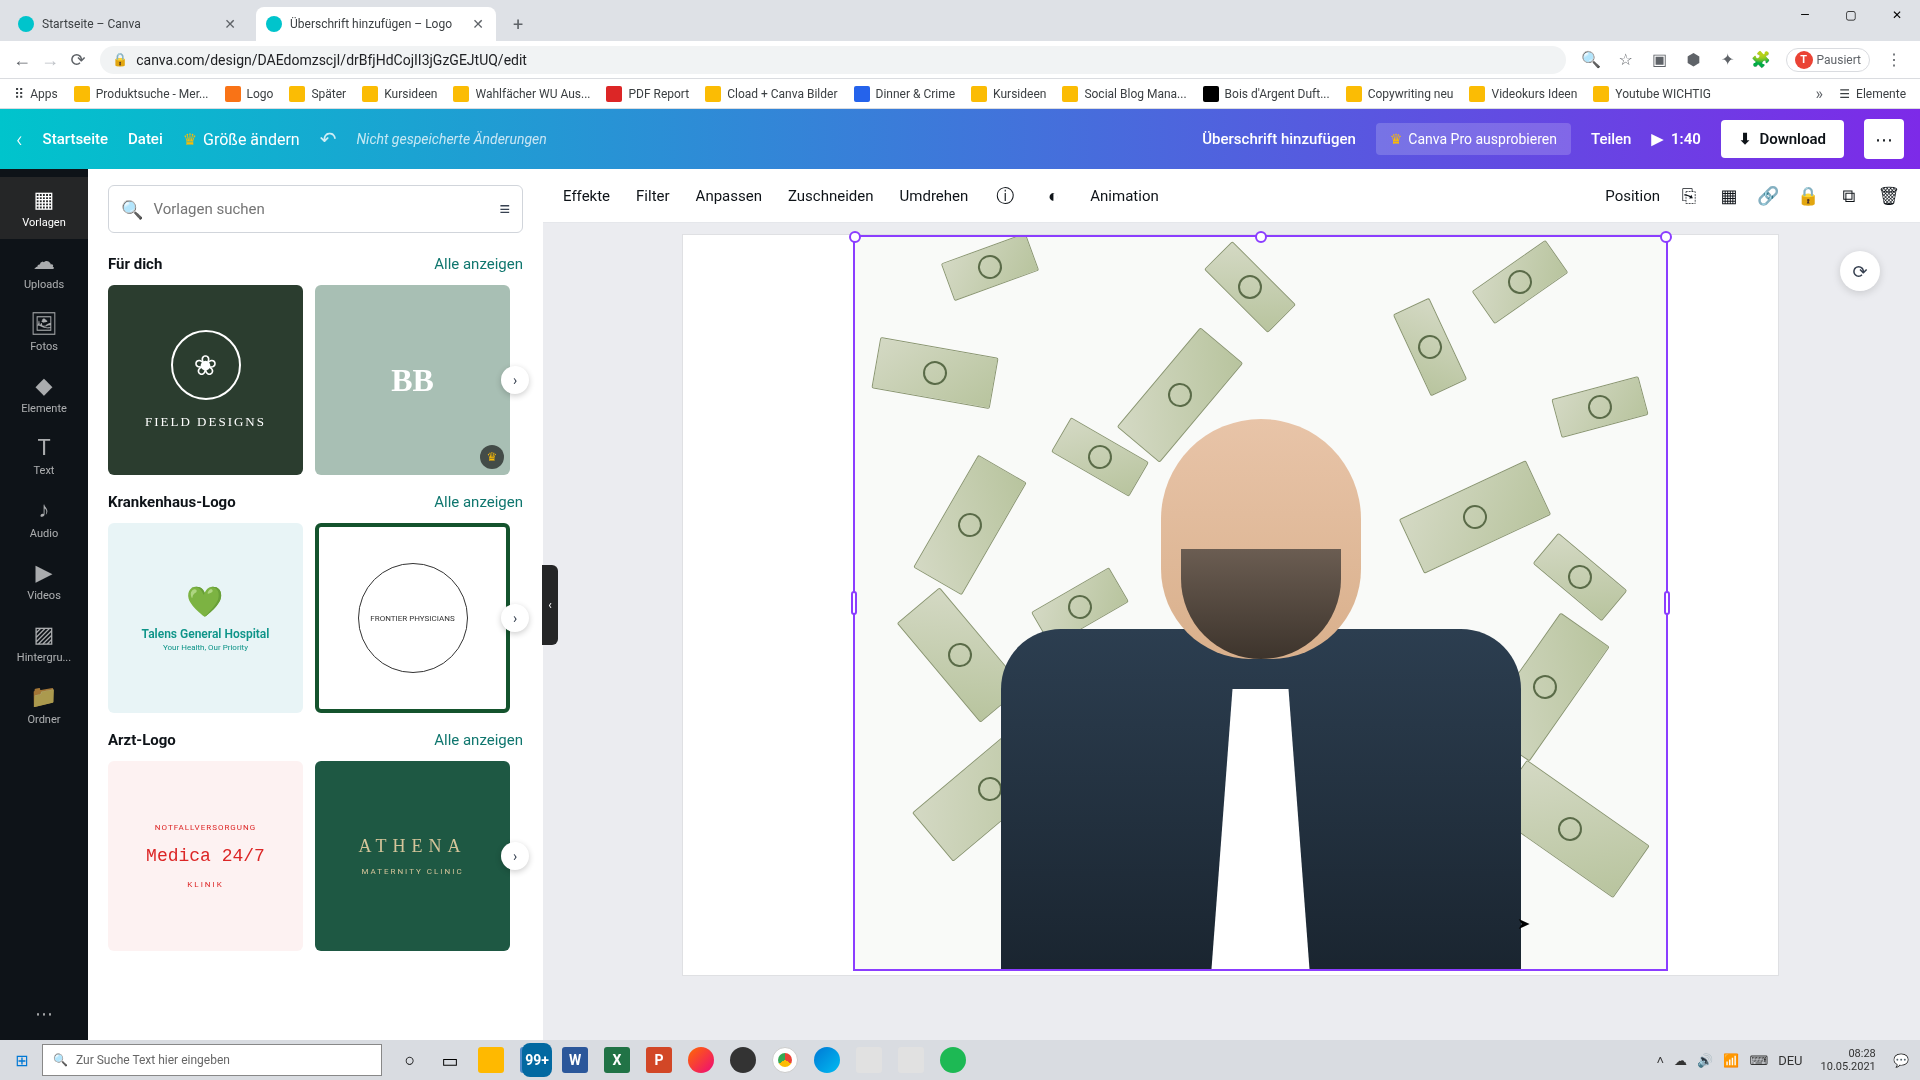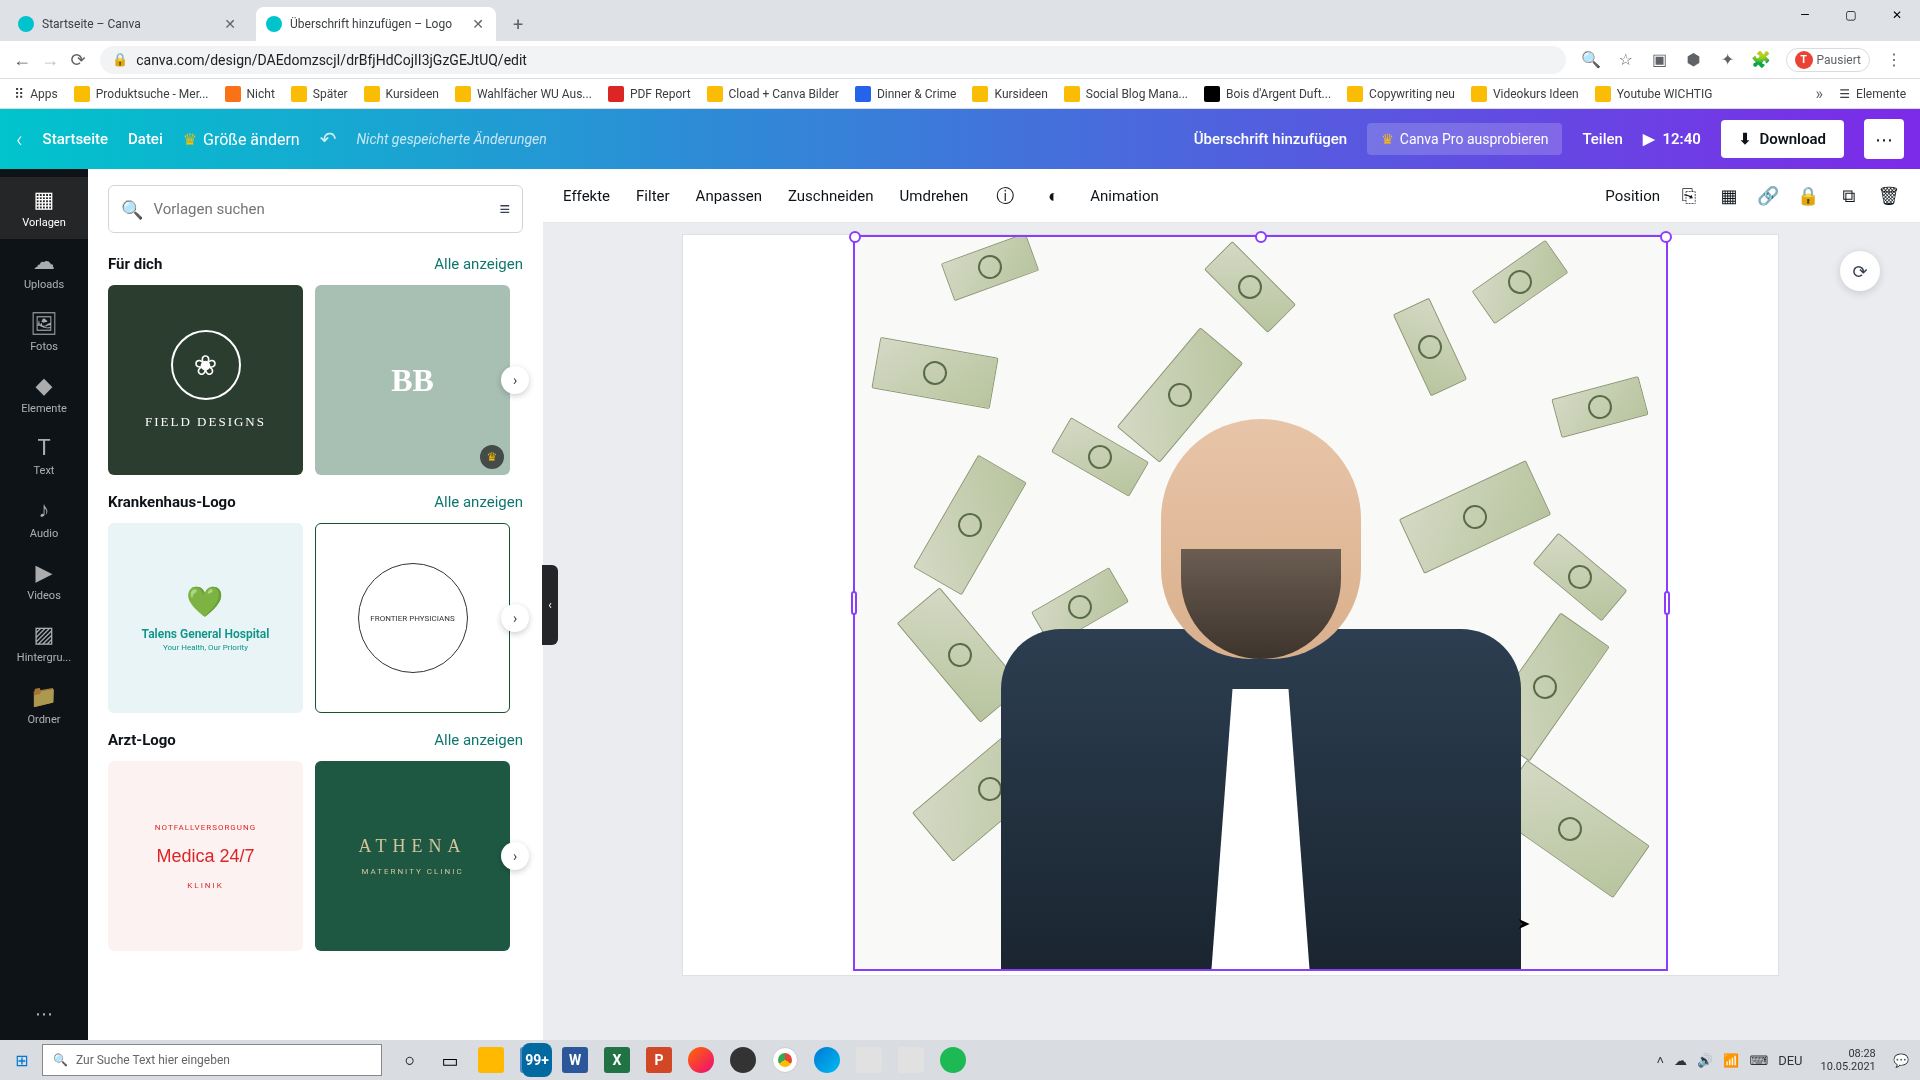--- a/index.html
+++ b/index.html
@@ -160,21 +160,21 @@
   <div class="bm">
       <span style="font-size:14px">⠿</span>
       <span>Apps</span>
     </div>
   <div class="bm">
       <div class="bm-icon"></div>
       <span>Produktsuche - Mer...</span>
     </div>
   <div class="bm">
       <div class="bm-icon" style="background:#f97316"></div>
-      <span>Nicht</span>
+      <span>Logo</span>
     </div>
   <div class="bm">
       <div class="bm-icon"></div>
       <span>Später</span>
     </div>
   <div class="bm">
       <div class="bm-icon"></div>
       <span>Kursideen</span>
     </div>
   <div class="bm">
@@ -237,21 +237,21 @@
   <span class="hdr-unsaved">Nicht gespeicherte Änderungen</span>
   <div class="hdr-spacer"></div>
   <span class="hdr-title">Überschrift hinzufügen</span>
   <div class="hdr-pro">
       <span class="crown">♛</span>
       <span>Canva Pro ausprobieren</span>
     </div>
   <span class="hdr-share">Teilen</span>
   <div class="hdr-play">
       <span>▶</span>
-      <span>12:40</span>
+      <span>1:40</span>
     </div>
   <div class="hdr-download">
       <span>⬇</span>
       <span>Download</span>
     </div>
   <div class="hdr-more">⋯</div>
 </div>
 
 <div class="main">
   <div class="left-nav">
@@ -323,36 +323,36 @@
       <div class="tpl-head">
           <span class="tpl-title">Krankenhaus-Logo</span>
           <span class="tpl-all">Alle anzeigen</span>
         </div>
       <div class="tpl-row">
         <div class="tpl-card" style="background:#e8f4f6">
           <div style="color:#14b8a6;font-size:30px">💚</div>
           <div style="color:#0d9488;font-size:12px;font-weight:600;margin-top:8px">Talens General Hospital</div>
           <div style="color:#0d9488;font-size:8px;margin-top:2px">Your Health, Our Priority</div>
         </div>
-        <div class="tpl-card" style="background:#fff;border:1px solid #14532d">
+        <div class="tpl-card" style="background:#fff;border:4px solid #14532d">
           <div style="width:110px;height:110px;border:1px solid #333;border-radius:50%;display:flex;align-items:center;justify-content:center;font-size:8px;text-align:center;color:#333;padding:10px">FRONTIER PHYSICIANS</div>
         </div>
         <div class="tpl-next">›</div>
       </div>
     </div>
 
     <div class="tpl-section">
       <div class="tpl-head">
           <span class="tpl-title">Arzt-Logo</span>
           <span class="tpl-all">Alle anzeigen</span>
         </div>
       <div class="tpl-row">
         <div class="tpl-card" style="background:#fdf2f2">
           <div style="color:#dc2626;font-size:8px;letter-spacing:1px">NOTFALLVERSORGUNG</div>
-          <div style="color:#dc2626;font-size:18px;font-family:Liberation Sans, sans-serif;margin:14px 0">Medica 24/7</div>
+          <div style="color:#dc2626;font-size:18px;font-family:Liberation Mono, monospace;margin:14px 0">Medica 24/7</div>
           <div style="color:#dc2626;font-size:8px;letter-spacing:2px">KLINIK</div>
         </div>
         <div class="tpl-card" style="background:#1e5843">
           <div style="color:#d4c49a;font-size:18px;letter-spacing:6px;font-family:serif">ATHENA</div>
           <div style="color:#d4c49a;font-size:8px;letter-spacing:2px;margin-top:10px">MATERNITY CLINIC</div>
         </div>
         <div class="tpl-next">›</div>
       </div>
     </div>
   </div>

